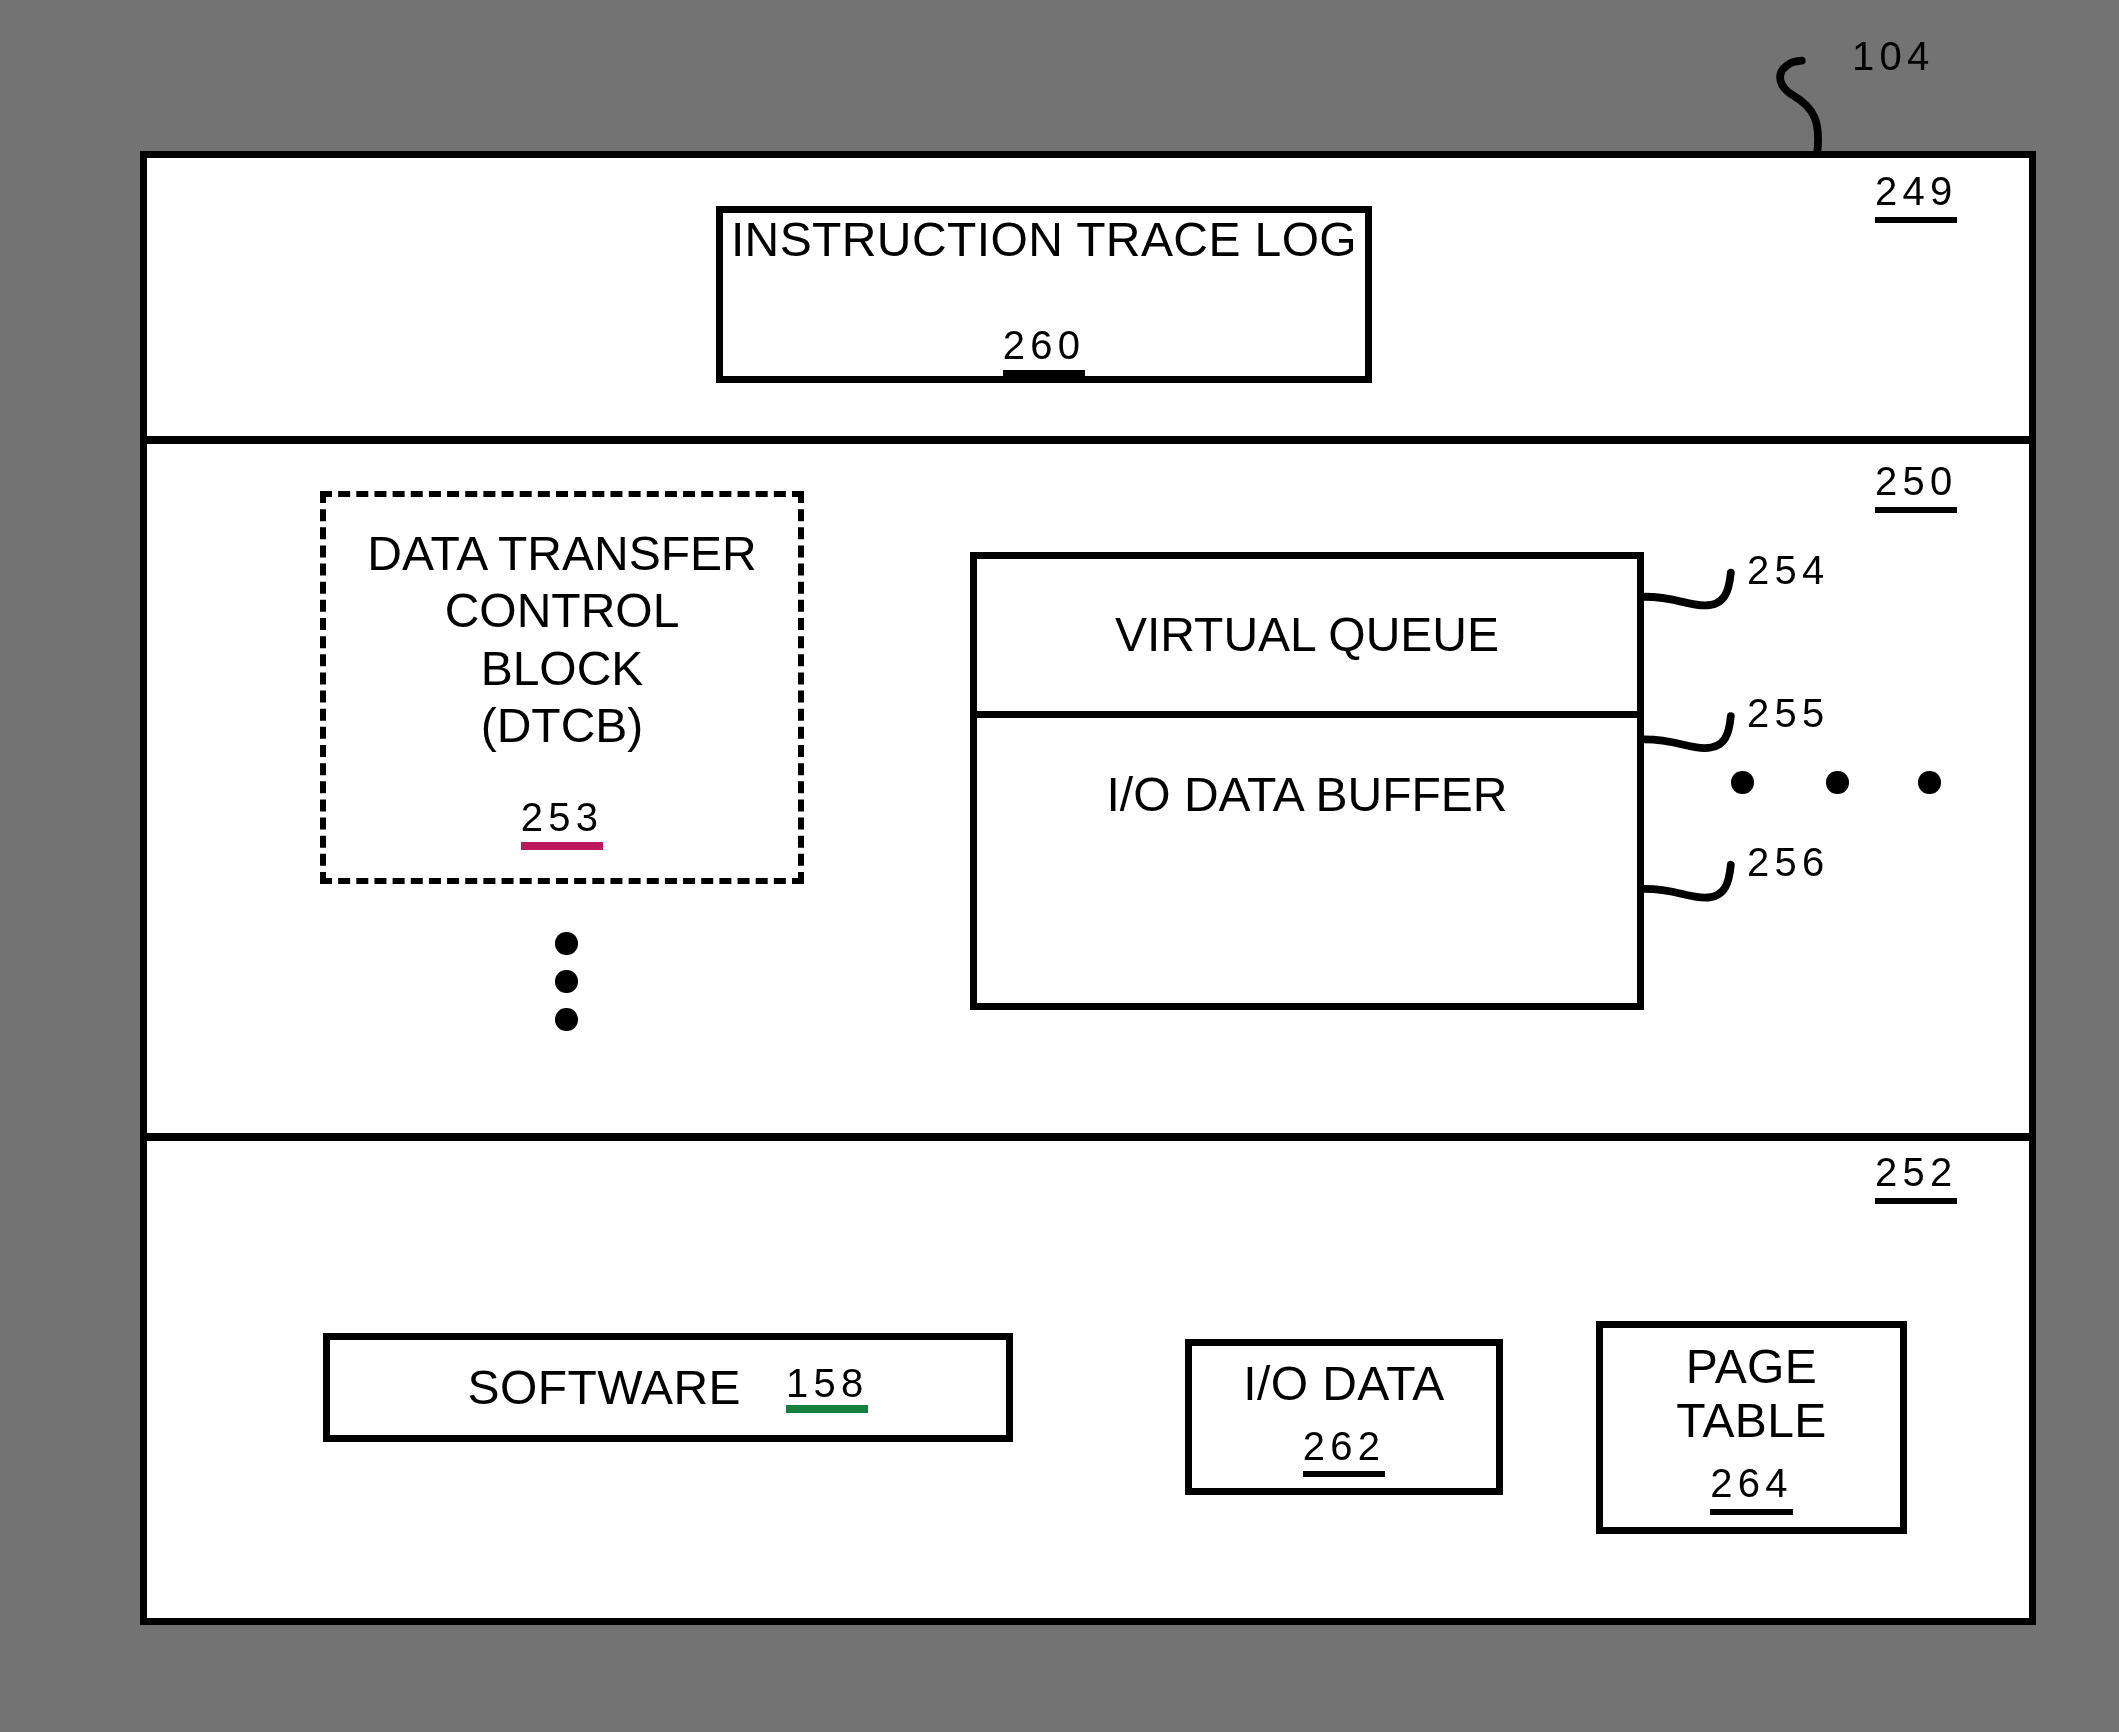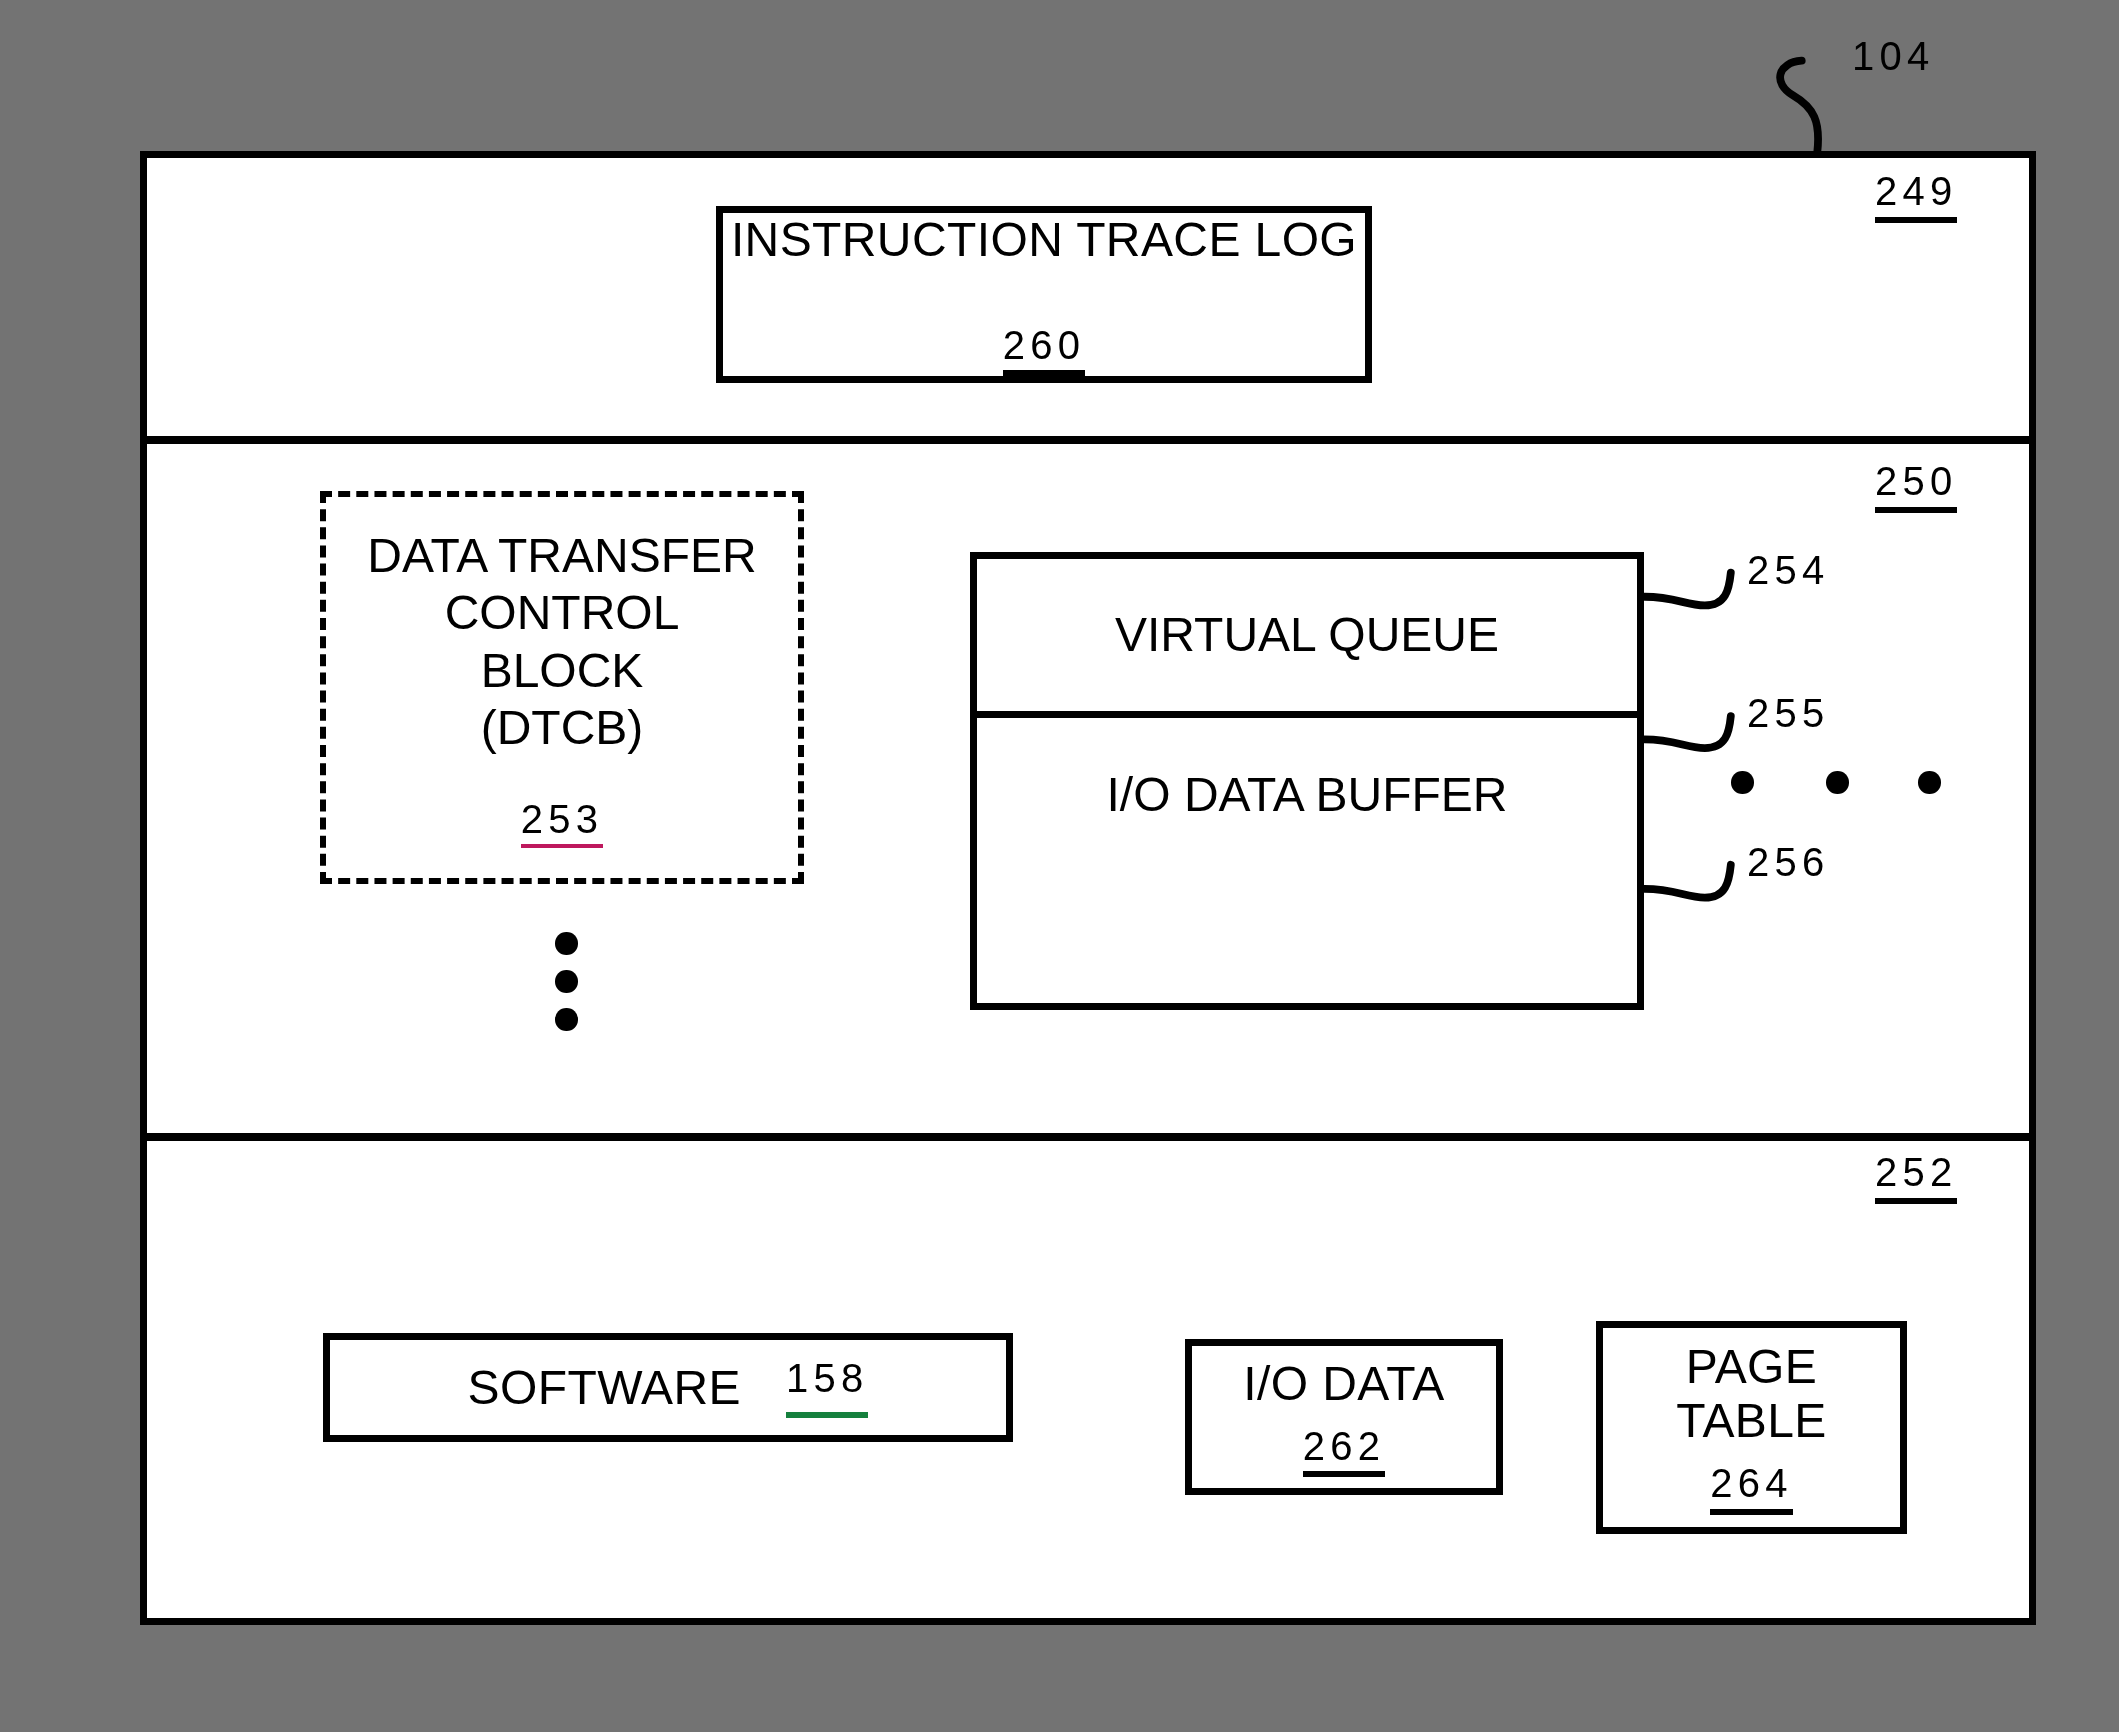--- a/index.html
+++ b/index.html
@@ -99,21 +99,21 @@
   .dash-block .title {
     font-size: 48px;
     line-height: 1.2;
     white-space: pre-line;
     position: relative;
   }
   .dash-block .num {
     position: relative;
     font-size: 40px;
     letter-spacing: 5.2px;
-    border-bottom: 4px solid #be185d;
+    border-bottom: 8px solid #be185d;
     padding-bottom: 5.2px;
     margin-top: 17.3px;
     line-height: 1;
   }
 
   
   .stack {
     position: absolute;
     border: 7px solid #000;
     box-sizing: border-box;
@@ -145,22 +145,22 @@
     align-items: center;
     justify-content: center;
   }
   .sw-block .title {
     font-size: 48px;
     letter-spacing: 0.4px;
   }
   .sw-block .num {
     font-size: 40px;
     letter-spacing: 5.2px;
-    border-bottom: 6px solid #15803d;
-    padding-bottom: 14px;
+    border-bottom: 8px solid #15803d;
+    padding-bottom: 2px;
     margin-left: 45px;
     line-height: 1;
   }
 
   
   .leaders {
     position: absolute;
     left: 0;
     top: 0;
     width: 2119px;

